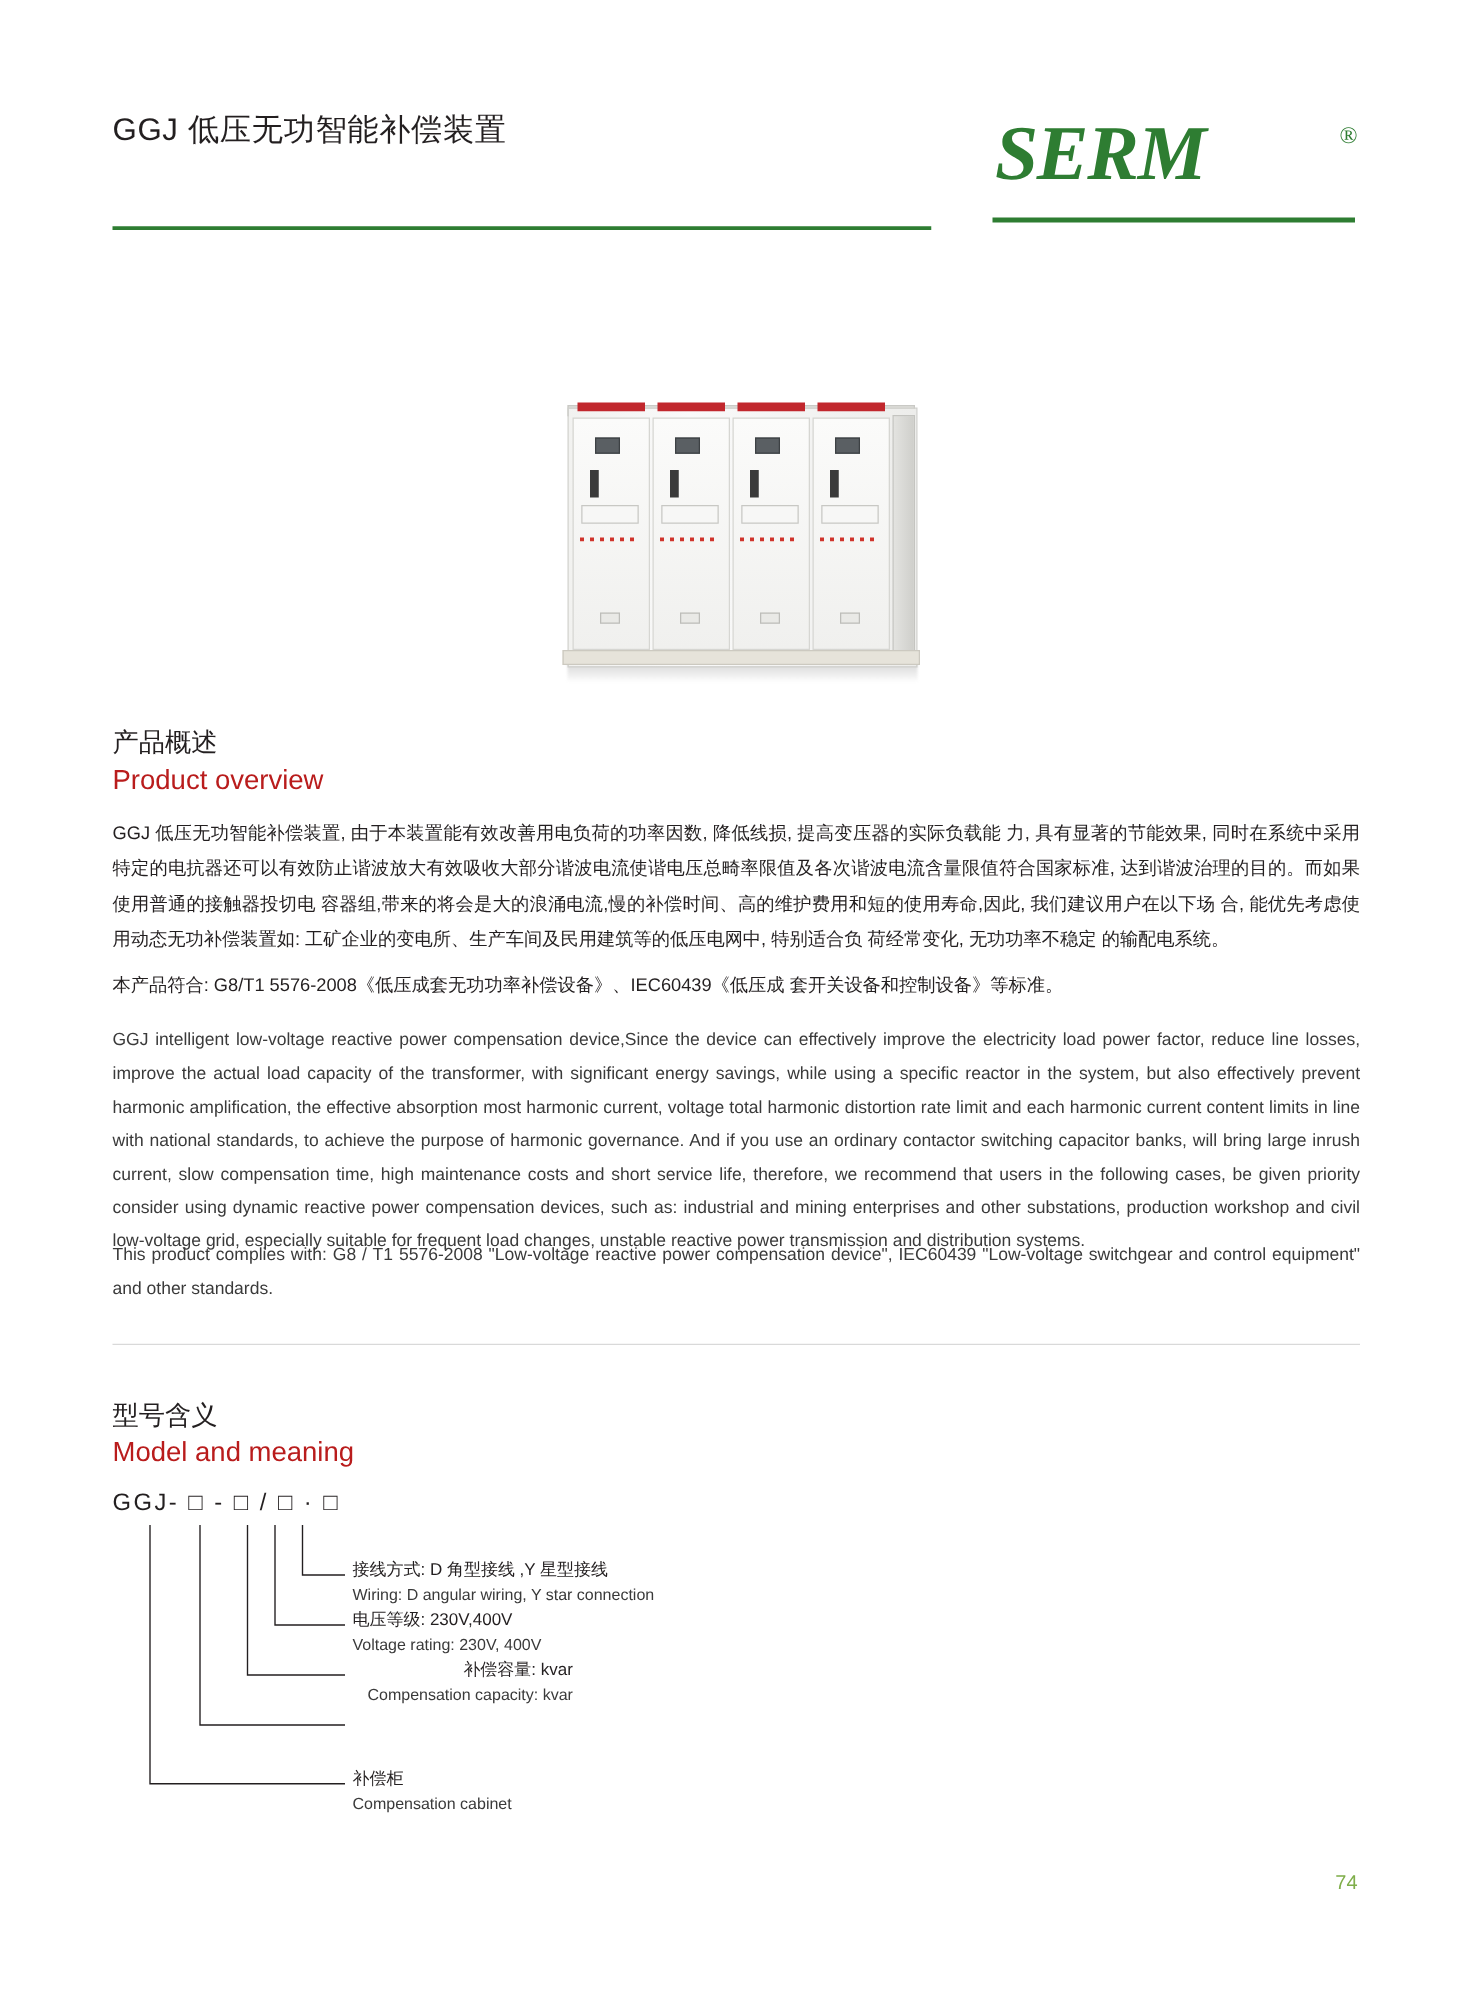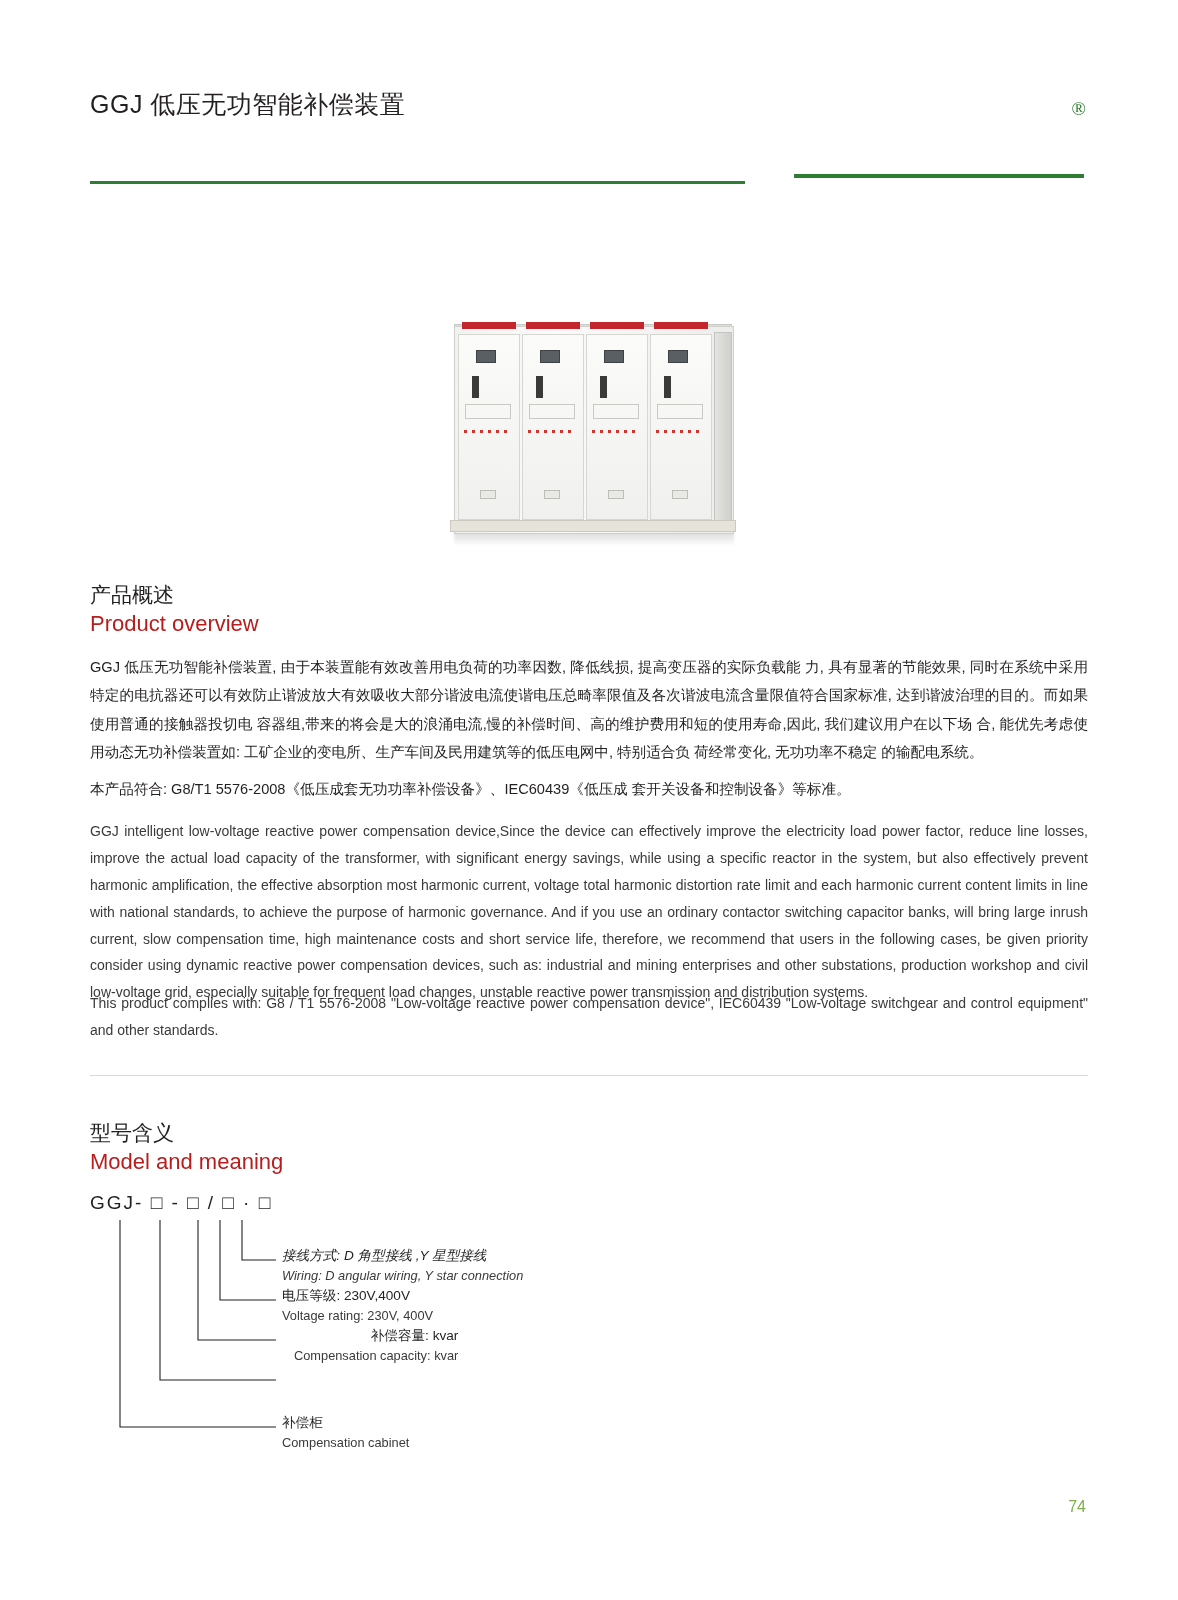--- a/index.html
+++ b/index.html
@@ -274,20 +274,21 @@
   }
 </style>
 </head>
 <body>
 
 <div class="header">
   <div class="title-cn">GGJ 低压无功智能补偿装置</div>
   <div class="title-rule"></div>
 
   <div class="logo-wrap">
+    <div class="logo-text">SERM</div>
     <div class="logo-reg">®</div>
     <div class="logo-rule"></div>
   </div>
 </div>
 
 <div class="photo">
   <div class="cab-shadow"></div>
   <div class="cab-top"></div>
   <div class="cab-body"></div>
 
@@ -359,21 +360,21 @@
       <path d="M130,8 L130,88 L186,88"></path>
 
       <path d="M108,8 L108,128 L186,128"></path>
 
       <path d="M 70,8 L 70,168 L186,168"></path>
 
       <path d="M 30,8 L 30,215 L186,215"></path>
     </g>
   </svg>
 
-  <div class="leg" style="left:192px; top:34px;font-style:italic;">
+  <div class="leg" style="left:192px; top:34px;">
     <div>接线方式: D 角型接线 ,Y 星型接线</div>
     <div class="en">Wiring: D angular wiring, Y star connection</div>
   </div>
 
   <div class="leg" style="left:192px; top:74px;">
     <div>电压等级: 230V,400V</div>
     <div class="en">Voltage rating: 230V, 400V</div>
   </div>
 
   <div class="leg" style="left:204px; top:114px;text-align:right;">

